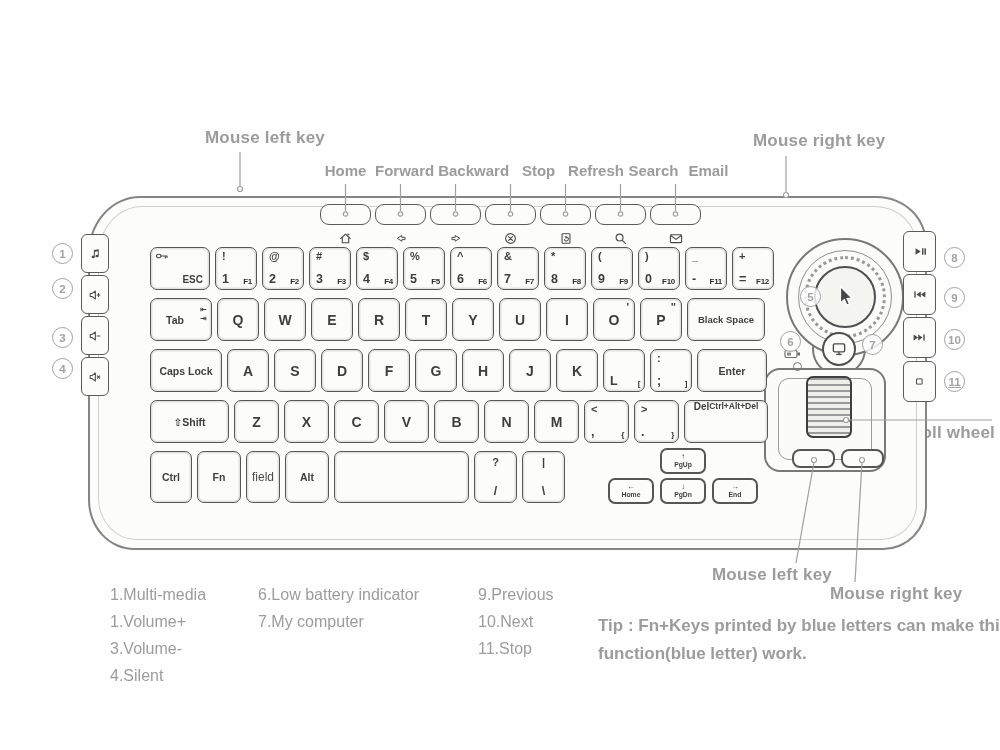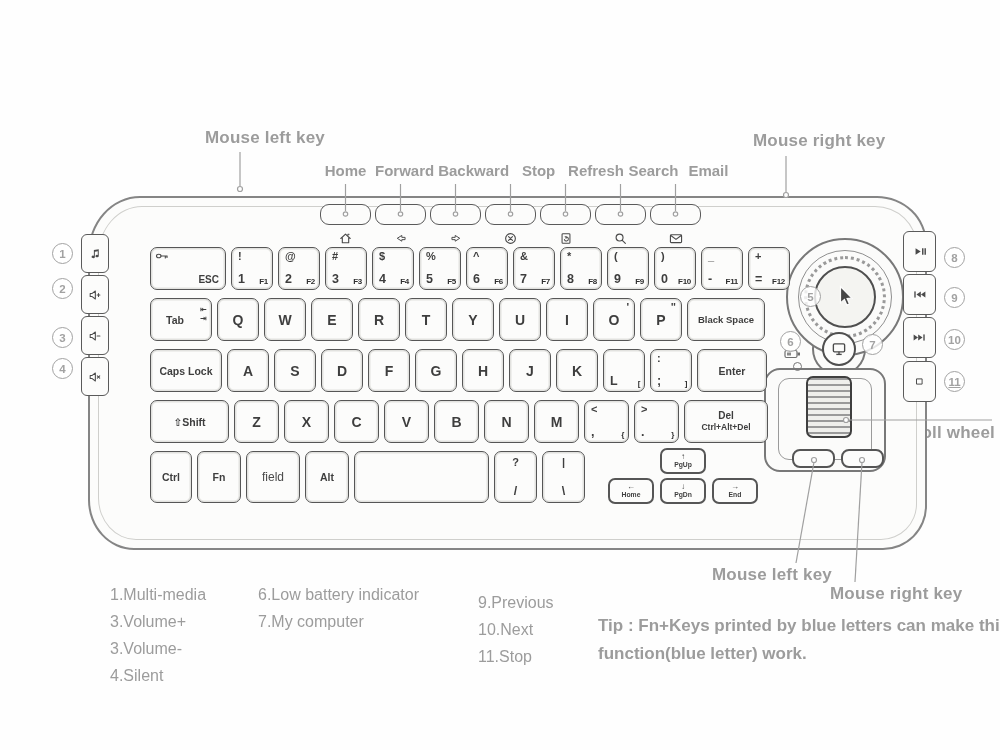--- a/index.html
+++ b/index.html
@@ -23,36 +23,36 @@
   #media-labels{position:absolute;left:320px;top:162px;display:flex;gap:4px;z-index:4;}
   .m-lab{flex:0 0 51px;text-align:center;color:#9c9c9c;font-weight:bold;font-size:15px;white-space:nowrap;}
   
   .krow{position:absolute;display:flex;gap:5px;z-index:3;}
   .r0{left:150px;top:247px}.r1{left:150px;top:298px}.r2{left:150px;top:349px}
   .r3{left:150px;top:400px}.r4{left:150px;top:451px}
   .key{position:relative;width:42px;height:43px;background:#fcfcfb;border:1.8px solid #565656;
        border-radius:7px;box-sizing:border-box;box-shadow:inset 0 0 0 1.5px #e2e2df;flex:0 0 auto;}
   .r3 .key{width:45px}
   .r4 .key{height:52px}
-  .key.esc{width:76px}.key.tab{width:62px}.key.caps{width:72px}.key.shiftk{width:79px}
+  .key.esc{width:60px}.key.tab{width:62px}.key.caps{width:72px}.key.shiftk{width:79px}
   .key.bspace{width:78px}.key.enter{width:70px}.key.del{width:84px}
-  .key.ctrl{width:42px}.key.fnk{width:44px}.key.field{width:54px}.key.alt{width:44px}
+  .key.ctrl{width:42px}.key.fnk{width:44px}.key.field{width:34px}.key.alt{width:44px}
   .key.space{width:135px}.key.slash{width:43px}.key.bslash{width:43px}
   .k-c{position:absolute;inset:0;display:flex;align-items:center;justify-content:center;
        font-weight:bold;color:#3e3e3e;font-size:14px;}
   .txt .k-c{font-size:10.5px}
   .bspace .k-c{font-size:9.5px}
   .field .k-c{font-weight:normal;font-size:12px;color:#4a4a4a}
   .k-shift{position:absolute;top:2px;left:6px;font-size:11px;font-weight:bold;color:#3e3e3e}
   .k-main{position:absolute;bottom:3px;left:6px;font-size:12.5px;font-weight:bold;color:#3e3e3e}
   .k-fn{position:absolute;bottom:3px;right:4px;font-size:8px;font-weight:bold;color:#2e2e2e;letter-spacing:-.3px}
   .k-tr{position:absolute;top:2px;right:5px;font-size:11px;font-weight:bold;color:#3e3e3e}
   .stack2 .k-shift{left:0;right:0;text-align:center;top:4px}
   .stack2 .k-main{left:0;right:0;text-align:center;bottom:4px}
-  .k-stack{position:absolute;inset:0;display:flex;flex-direction:column;align-items:center;justify-content:center;
+  .k-stack{position:absolute;inset:0;display:flex;flex-direction:row;align-items:flex-start;justify-content:center;
        font-weight:bold;color:#3e3e3e;line-height:1.2}
   .k-stack .l1{font-size:10px}.k-stack .l2{font-size:8.5px}
   .esc .k-c{align-items:flex-end;justify-content:flex-end;padding:0 6px 4px 0;font-size:10px}
   .esc svg{position:absolute;top:3px;left:4px}
   .tab-arr{position:absolute;top:6px;right:4px;font-size:8px;line-height:9px;font-weight:bold;color:#3e3e3e;text-align:right}
   .tab .k-c{justify-content:flex-start;padding-left:15px;font-size:10.5px}
   
   .sbtn{position:absolute;background:#fcfcfb;border:1.8px solid #5a5a5a;border-radius:6px;z-index:3;
         display:flex;align-items:center;justify-content:center;box-sizing:border-box;}
   .circ{position:absolute;width:21px;height:21px;border:1.7px solid #a2a2a2;border-radius:50%;
@@ -564,29 +564,29 @@
     </div>
   </div>
 
   <div class="ann" style="right:5px;top:423px">Scroll wheel</div>
   <div class="ann" style="left:712px;top:565px">Mouse left key</div>
   <div class="ann" style="left:830px;top:584px">Mouse right key</div>
 
   <div id="legend">
       <div class="legend-col" style="left: 110px; top: 581px;">
         <div class="legend-item">1.Multi-media</div>
-        <div class="legend-item">3.Volume+</div>
+        <div class="legend-item">1.Volume+</div>
         <div class="legend-item">3.Volume-</div>
         <div class="legend-item">4.Silent</div>
       </div>
       <div class="legend-col" style="left: 258px; top: 581px;">
         <div class="legend-item">6.Low battery indicator</div>
         <div class="legend-item">7.My computer</div>
       </div>
-      <div class="legend-col" style="left: 478px; top: 581px; margin-top: 8px;">
+      <div class="legend-col" style="left: 478px; top: 581px;">
         <div class="legend-item">9.Previous</div>
         <div class="legend-item">10.Next</div>
         <div class="legend-item">11.Stop</div>
       </div>
     </div>
   <div id="tip">Tip : Fn+Keys printed by blue letters can make this function(blue letter) work.</div>
 
 </div>
 
 </body></html>

